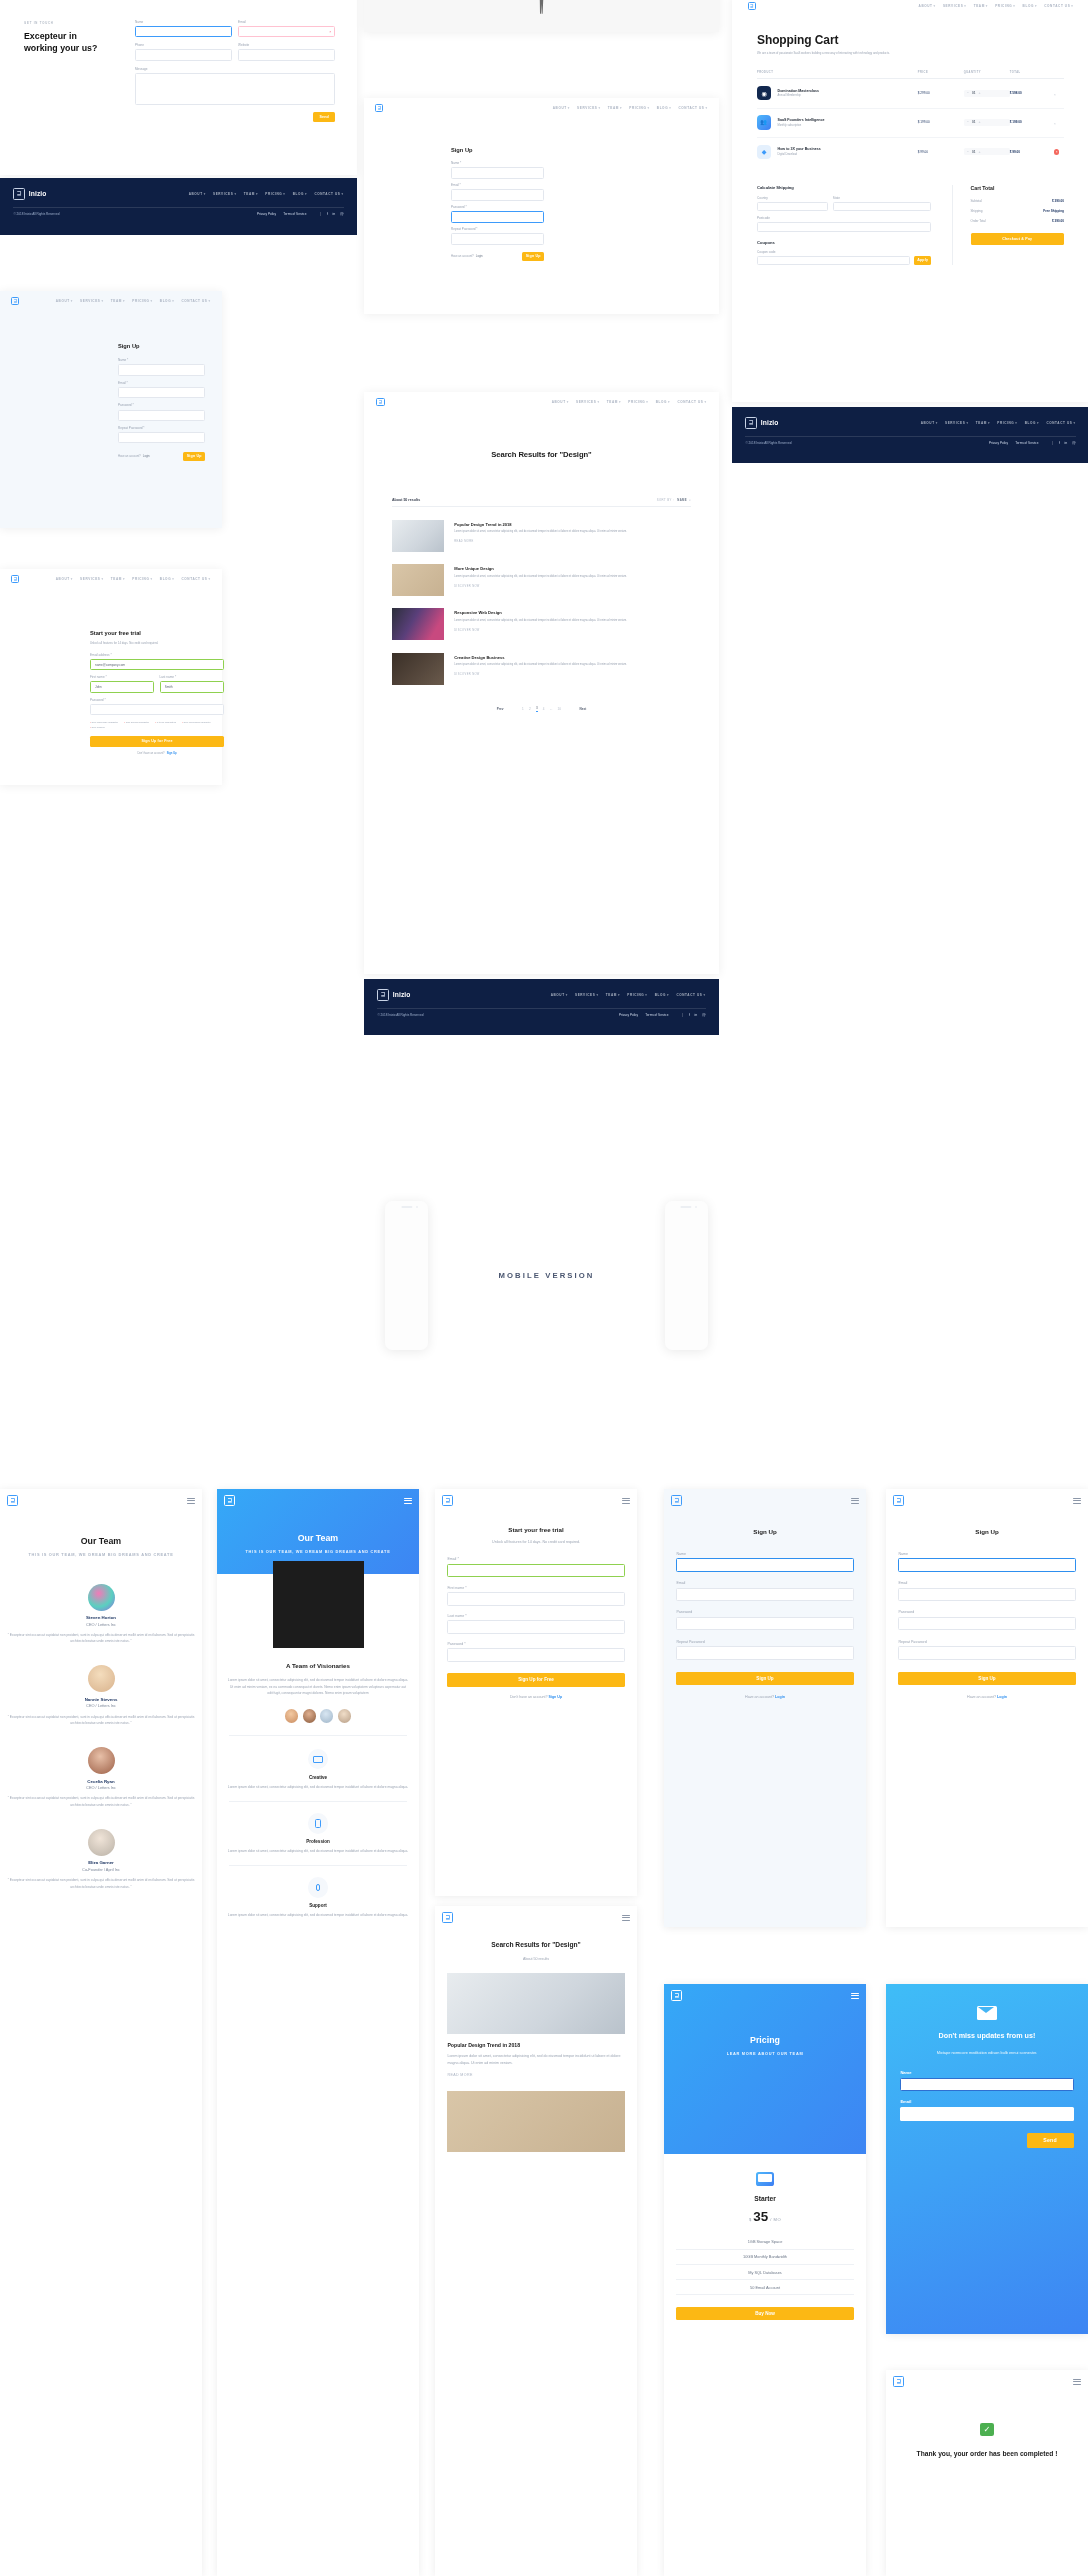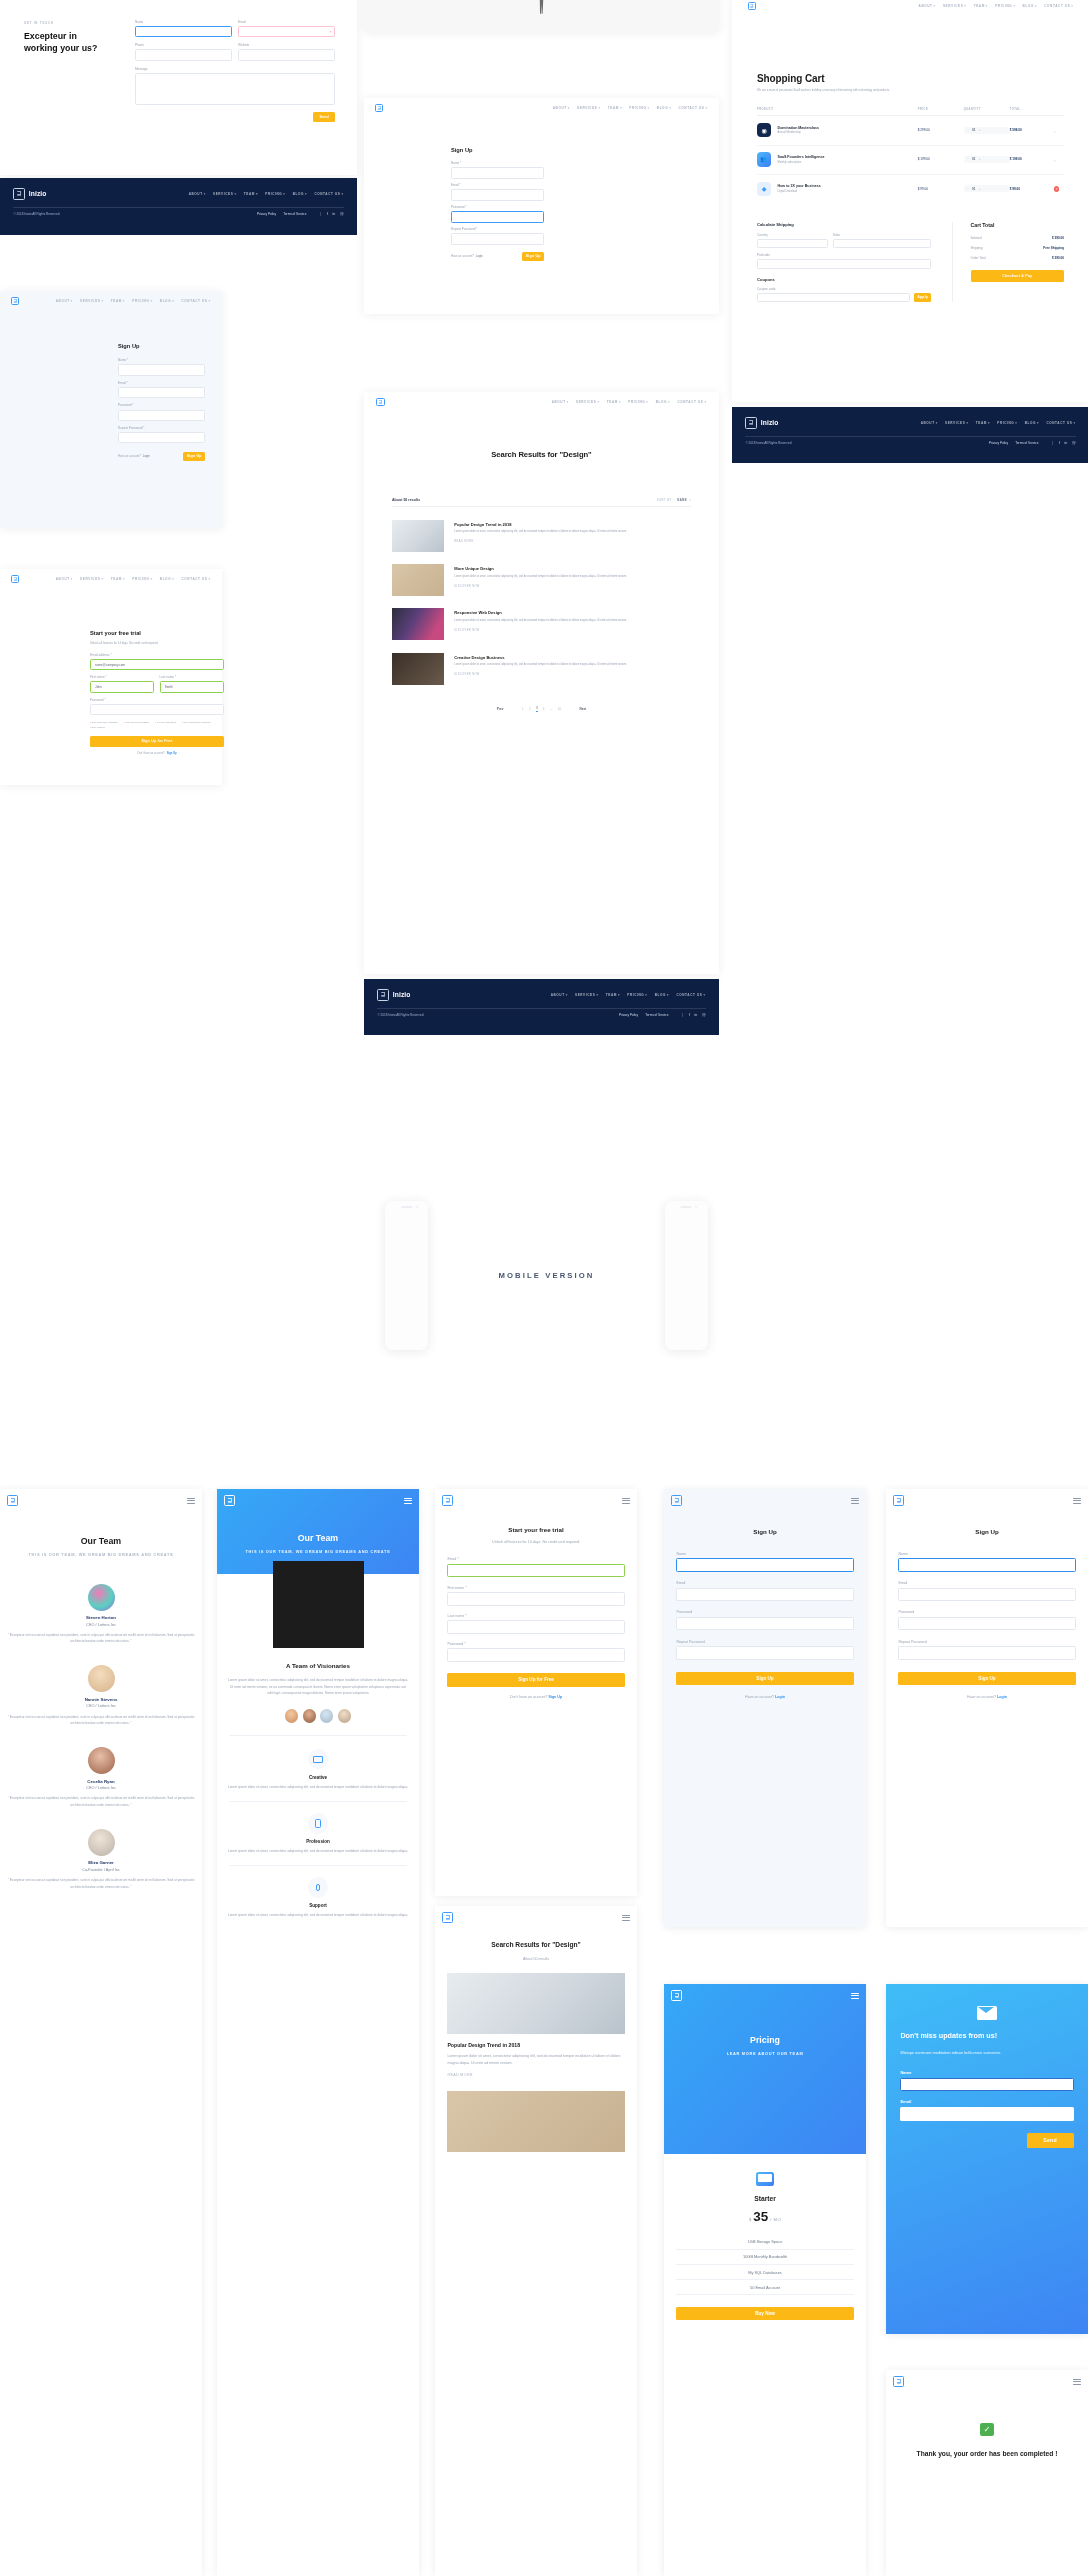--- a/index.html
+++ b/index.html
@@ -445,21 +445,21 @@
       <span><span>ABOUT</span><span class="caret">▾</span></span>
       <span><span>SERVICES</span><span class="caret">▾</span></span>
       <span><span>TEAM</span><span class="caret">▾</span></span>
       <span><span>PRICING</span><span class="caret">▾</span></span>
       <span><span>BLOG</span><span class="caret">▾</span></span>
       <span><span>CONTACT US</span><span class="caret">▾</span></span>
     </div>
   </div>
 
   <div style="padding:15.5px 25px 0;">
-    <h1 class="sec" style="font-size:10px;margin-top:40px;">Shopping Cart</h1>
+    <h1 class="sec" style="font-size:12px;">Shopping Cart</h1>
     <div style="font-size:2.8px;color:#9aa3b2;line-height:2.1;margin-top:4.1px;max-width:155px;">We are a team of passionate SaaS workers building a new way of interacting with technology and products.</div>
   </div>
 
   <div style="display:flex;align-items:center;padding:14.4px 25px 4.1px;font-size:2.6px;letter-spacing:0.5px;color:#aab3c2;font-weight:700;">
     <div style="flex:1;">PRODUCT</div>
     <div style="width:46px;">PRICE</div>
     <div style="width:46px;">QUANTITY</div>
     <div style="width:44px;">TOTAL</div>
     <div style="width:10.3px;"></div>
   </div>
@@ -881,21 +881,21 @@
     </div>
     <button class="ph-btn" style="margin-top:12.4px;">Sign Up</button>
     <div class="ph-foot" style="margin-top:9.3px;">
       <span>Have an account?</span>
       <a>Login</a>
     </div>
   </div>
 </div>
 
 <div class="mob grad-cyan" style="left:886px;top:1984px;width:202px;height:350px;">
-  <div style="padding:21.6px 14.4px 0;text-align:left;">
+  <div style="padding:21.6px 14.4px 0;text-align:center;">
     <div style="width:20.6px;height:14.4px;margin:0 auto;background:#fff;border-radius:1.5px;position:relative;">
       <span style="position:absolute;left:1.5px;top:1.5px;width:17.5px;height:7.2px;
                    background:linear-gradient(135deg,transparent 48%,#3fbdf7 50%,transparent 52%);"></span>
       <span style="position:absolute;left:1.5px;top:1px;width:0;height:0;border-left:8.8px solid transparent;
                    border-right:8.8px solid transparent;border-top:6.7px solid #45b5f5;"></span>
     </div>
     <div style="font-size:7.2px;font-weight:700;color:#fff;margin-top:11.3px;line-height:1.45;">Don't miss updates from us!</div>
     <div style="font-size:3.9px;color:rgba(255,255,255,.9);margin-top:7.2px;line-height:1.9;">Mixtape normcore meditation edison bulb ennui scenester.</div>
   </div>
   <div style="padding:13.4px 14.4px 0;">

